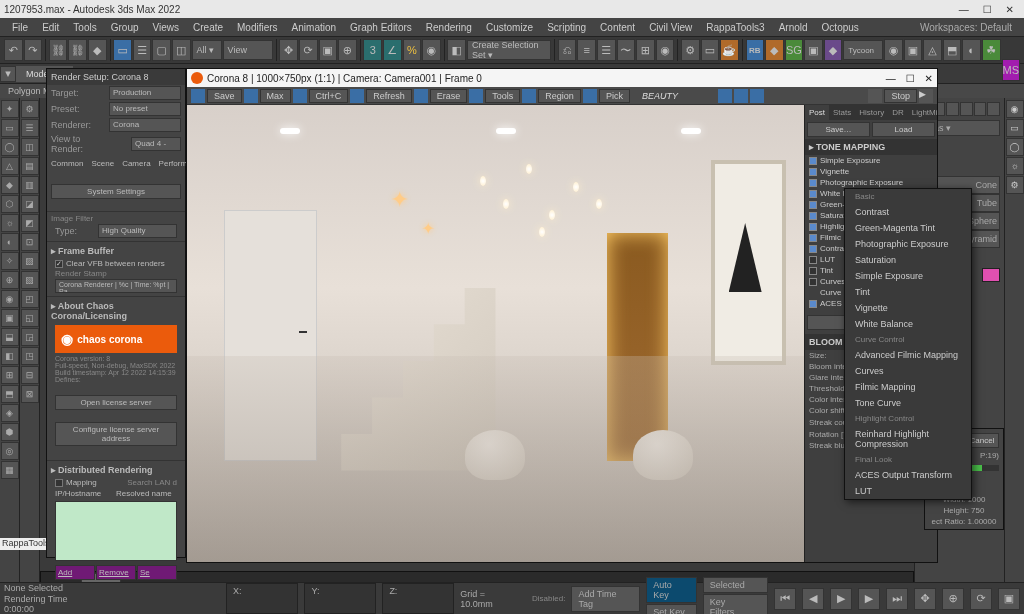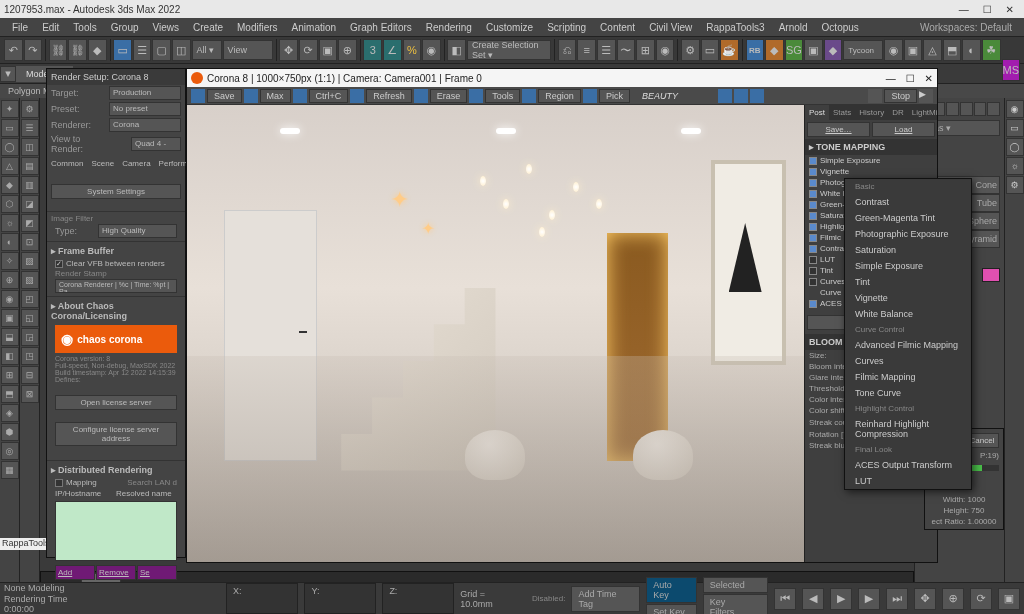--- a/index.html
+++ b/index.html
@@ -85,32 +85,32 @@
 .chandelier { position:absolute; left:45%; top:8%; width:25%; height:25%;}
 .bulb { position:absolute; width:6px; height:10px; background: radial-gradient(circle,#fff,#ffeecc); border-radius:50%; box-shadow:0 0 8px #ffeecc;}
 .cross { position:absolute; left:33%; top:18%; color:#ffcc88; font-size:22px; text-shadow:0 0 6px #ffcc88;}
 .ceil-light { position:absolute; top:5%; width:20px; height:6px; background:#fff; border-radius:3px; box-shadow:0 0 10px #fff;}
 
 .vfb .side { width: 133px; background: #3f3f3f; border-left:1px solid #222; font-size:9px; overflow:visible; position:relative;}
 .vfb .side .tabs { display: flex; background:#333; font-size:8px;}
 .vfb .side .tabs span { padding: 3px 4px; cursor:pointer; color:#999;}
 .vfb .side .tabs span.active { background:#3f3f3f; color:#ddd;}
 .vfb .side .btns2 { display:flex; padding:2px; gap:2px;}
-.vfb .side .btns2 .bb { flex:1; background:#555; border:1px solid #333; text-align:center; padding:2px; font-size:8px; cursor:pointer;text-decoration:underline;}
+.vfb .side .btns2 .bb { flex:1; background:#555; border:1px solid #333; text-align:center; padding:2px; font-size:8px; cursor:pointer;}
 .vfb .side .grp-title { font-weight:bold; padding:3px 4px; background:#333; color:#ccc; font-size:9px;}
 .vfb .side .opt { display:flex; align-items:center; gap:3px; padding:1px 4px; font-size:8px;}
 .vfb .side .opt .chk { width:8px; height:8px; border:1px solid #888; background:#333; flex-shrink:0;}
 .vfb .side .opt .chk.on { background:#5a8acc;}
 .vfb .side .prow { display:flex; align-items:center; padding:1px 4px; font-size:8px; gap:2px;}
 .vfb .side .prow .pl { flex:1; color:#aaa;}
 .vfb .side .prow .pv { width:30px; background:#555; border:1px solid #333; padding:0 2px; text-align:right; font-size:8px;}
 .vfb .side .prow .sp { width:8px; display:flex; flex-direction:column; font-size:5px; color:#888; cursor:pointer;}
 
 
-.ctxmenu { position: absolute; left: 844px; top: 80px; width: 128px; background: #3a3a3a; border: 1px solid #111; z-index: 100; font-size: 9px; color:#ccc; box-shadow: 2px 2px 8px rgba(0,0,0,0.6);}
+.ctxmenu { position: absolute; left: 844px; top: 90px; width: 128px; background: #3a3a3a; border: 1px solid #111; z-index: 100; font-size: 9px; color:#ccc; box-shadow: 2px 2px 8px rgba(0,0,0,0.6);}
 .ctxmenu .mi { padding: 3px 10px; cursor:pointer;}
 .ctxmenu .mhdr { padding:3px 10px; color:#888; font-size:8px;}
 
 
 .dlg { position: absolute; right: 20px; top: 330px; width: 80px; background: #444; border:1px solid #111; z-index:50; font-size:8px; padding:2px;}
 .dlg .drow { display:flex; gap:2px; padding:2px;}
 .dlg .db { flex:1; background:#555; border:1px solid #333; text-align:center; padding:2px; font-size:8px; cursor:pointer;}
 .dlg .prog { height:6px; background:#333; margin:4px 2px; position:relative;}
 .dlg .prog .fill { position:absolute; left:0; top:0; bottom:0; width:75%; background:#4ac04a;}
 .dlg .info { padding:1px 2px; color:#aaa; text-align:center;}
@@ -600,21 +600,21 @@
   </div>
 
   <div class="timeline">
       <div class="timeslider"></div>
     </div>
   <div class="rappa">RappaTools3.55</div>
 </div>
 
 <div class="statusbar">
   <div style="display:flex;flex-direction:column;gap:1px">
-   <span>None Modeling</span>
+   <span>None Selected</span>
    <span>Rendering Time  0:00:00</span>
   </div>
   <div class="seg" style="margin-left:120px"><span>X:</span><input style="width: 50px; background: rgb(51, 51, 51); border: none; color: rgb(170, 170, 170);"></div>
   <div class="seg"><span>Y:</span><input style="width: 50px; background: rgb(51, 51, 51); border: none; color: rgb(170, 170, 170);"></div>
   <div class="seg"><span>Z:</span><input style="width: 50px; background: rgb(51, 51, 51); border: none; color: rgb(170, 170, 170);"></div>
   <span>Grid = 10.0mm</span>
   <div style="flex:1"></div>
   <span class="tiny">Disabled:</span>
   <span class="btn-s">Add Time Tag</span>
   <div style="display:flex;flex-direction:column;gap:1px">

